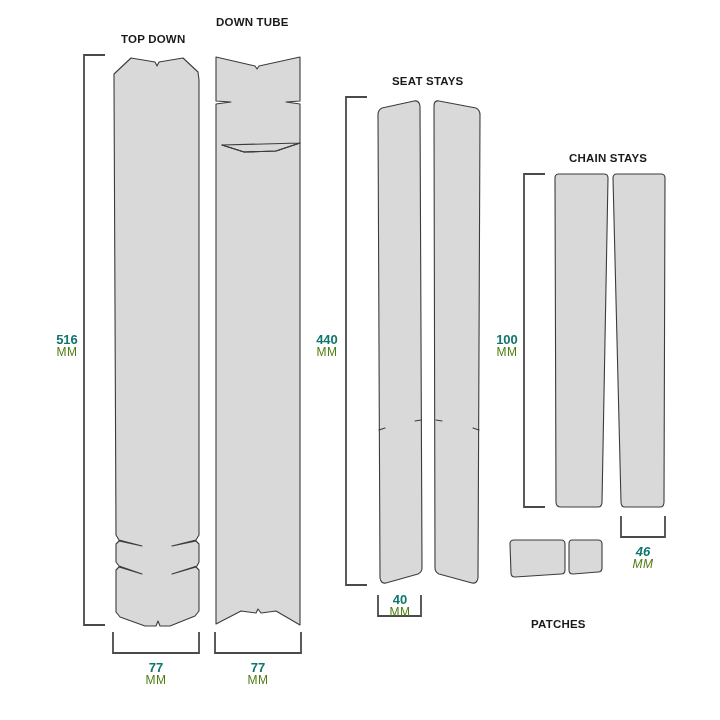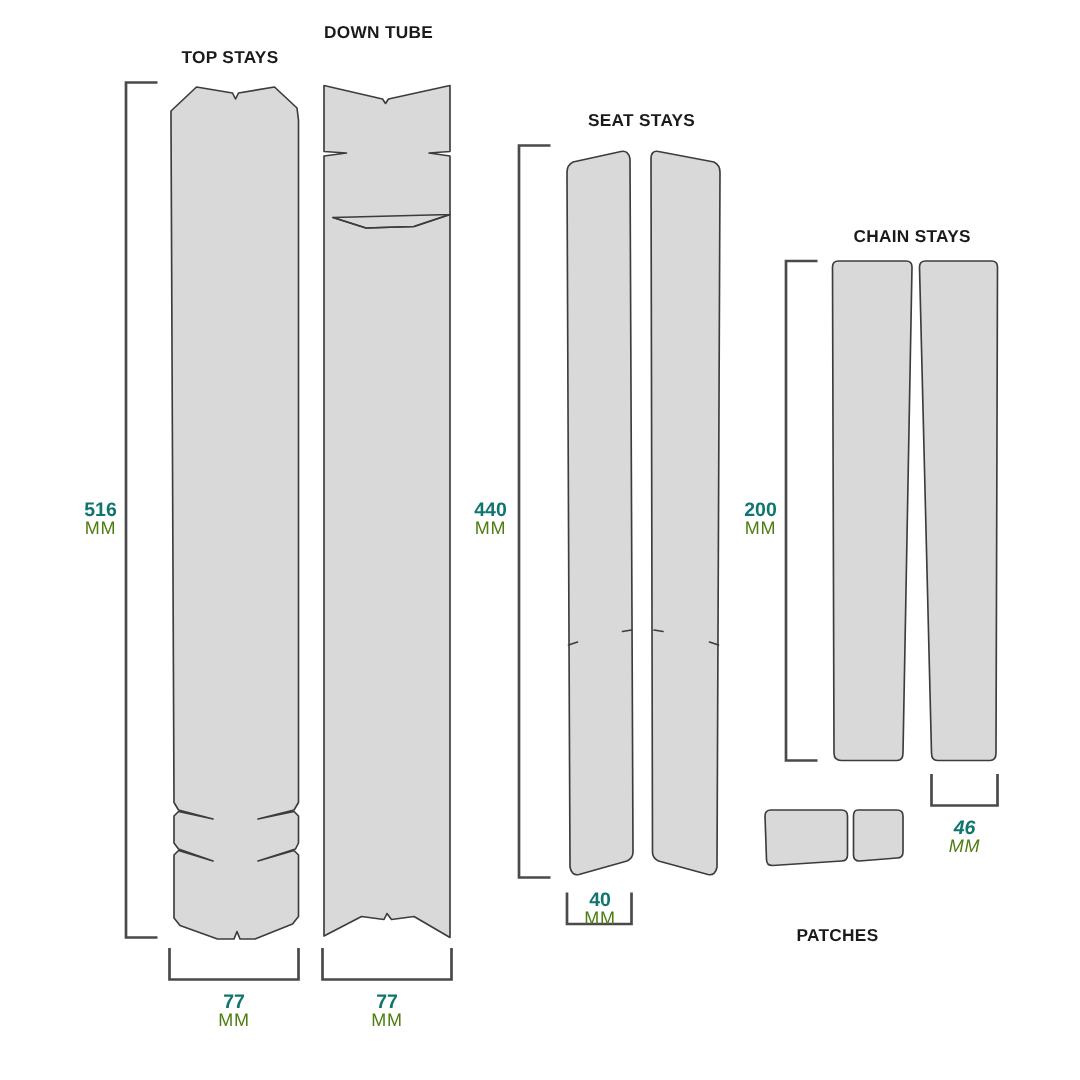--- a/index.html
+++ b/index.html
@@ -55,36 +55,36 @@
   <path class="bracket" d="M105,55 L84,55 L84,625 L105,625"></path>
   <path class="bracket" d="M367,97 L346,97 L346,585 L367,585"></path>
   <path class="bracket" d="M545,174 L524,174 L524,507 L545,507"></path>
 
   <path class="bracket" d="M113,632 L113,653 L199,653 L199,632"></path>
   <path class="bracket" d="M215,632 L215,653 L301,653 L301,632"></path>
   <path class="bracket" d="M378,595 L378,616 L421,616 L421,595"></path>
   <path class="bracket" d="M621,516 L621,537 L665,537 L665,516"></path>
 </svg>
 
-<div class="lbl" style="left:121px; top:33px;">TOP STAYS</div>
+<div class="lbl" style="left:121px; top:33px;">TOP DOWN</div>
 <div class="lbl" style="left:216px; top:16px;">DOWN TUBE</div>
 <div class="lbl" style="left:392px; top:75px;">SEAT STAYS</div>
 <div class="lbl" style="left:569px; top:152px;">CHAIN STAYS</div>
 <div class="lbl" style="left:531px; top:585px;margin-top:33px;">PATCHES</div>
 
 <div class="dim" style="left:52px; top:333px; width:30px;">
   <span class="num">516</span>
   <span class="unit">MM</span>
 </div>
 <div class="dim" style="left:312px; top:333px; width:30px;">
   <span class="num">440</span>
   <span class="unit">MM</span>
 </div>
 <div class="dim" style="left:492px; top:333px; width:30px;">
-  <span class="num">200</span>
+  <span class="num">100</span>
   <span class="unit">MM</span>
 </div>
 <div class="dim" style="left:141px; top:661px; width:30px;">
   <span class="num">77</span>
   <span class="unit">MM</span>
 </div>
 <div class="dim" style="left:243px; top:661px; width:30px;">
   <span class="num">77</span>
   <span class="unit">MM</span>
 </div>

